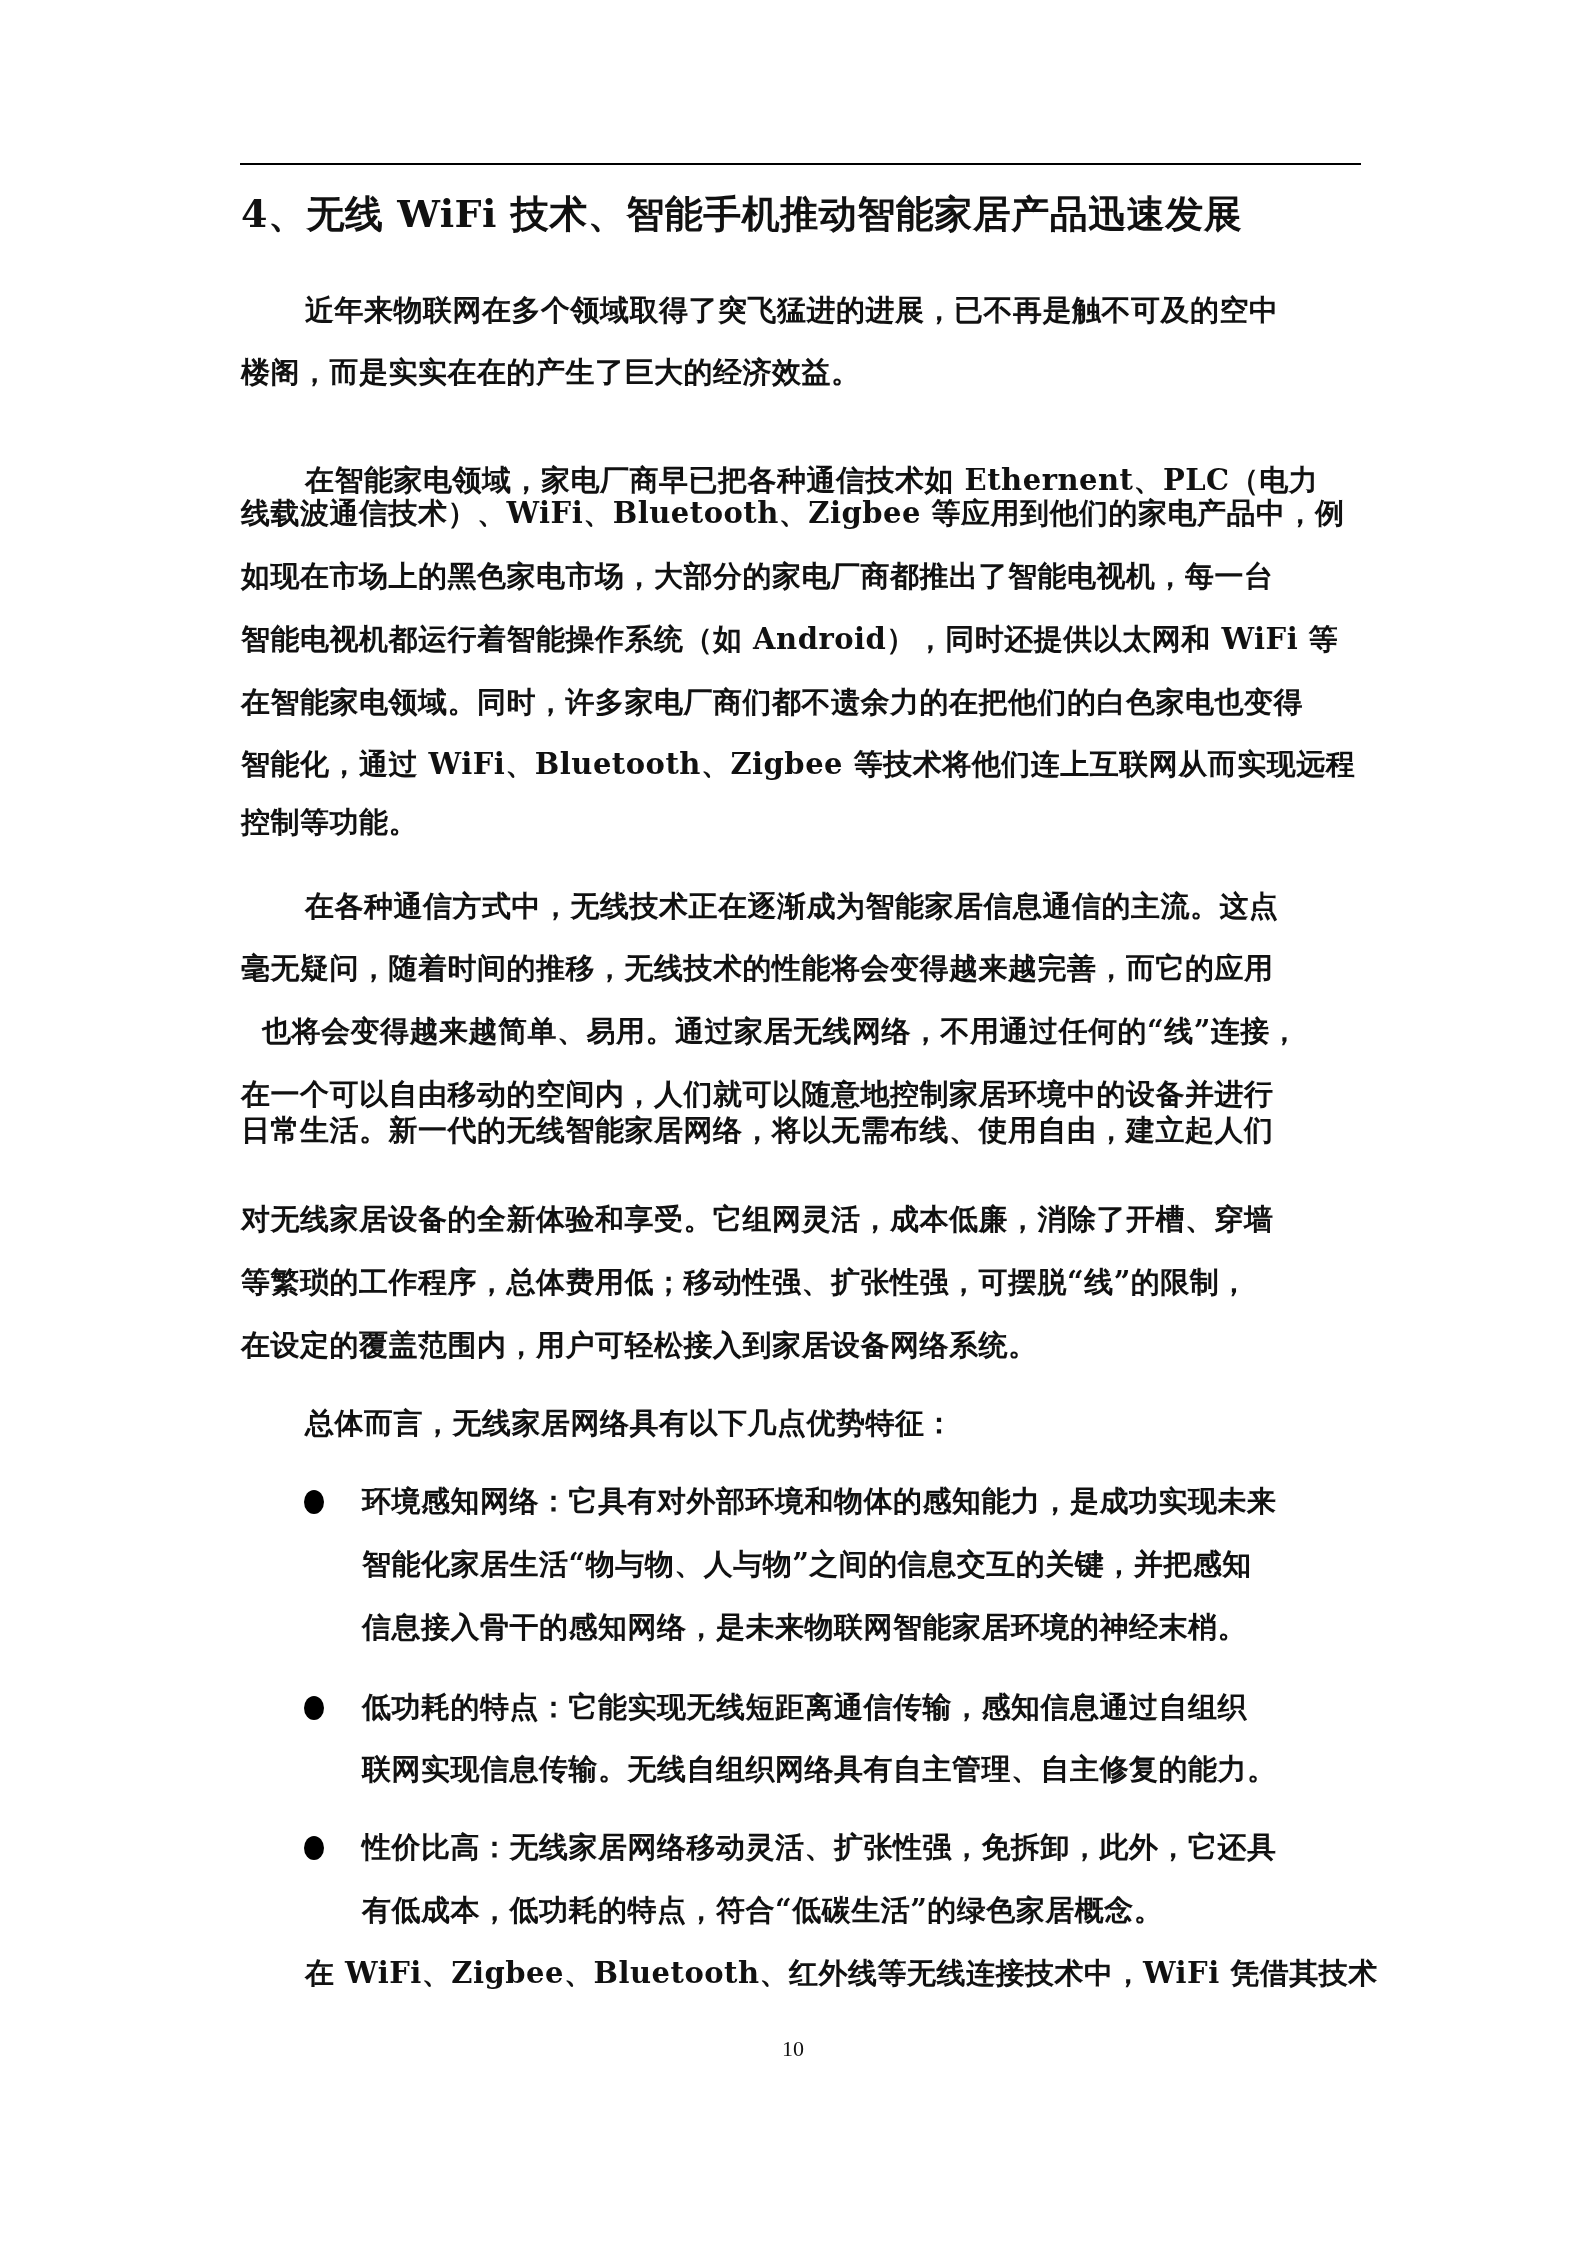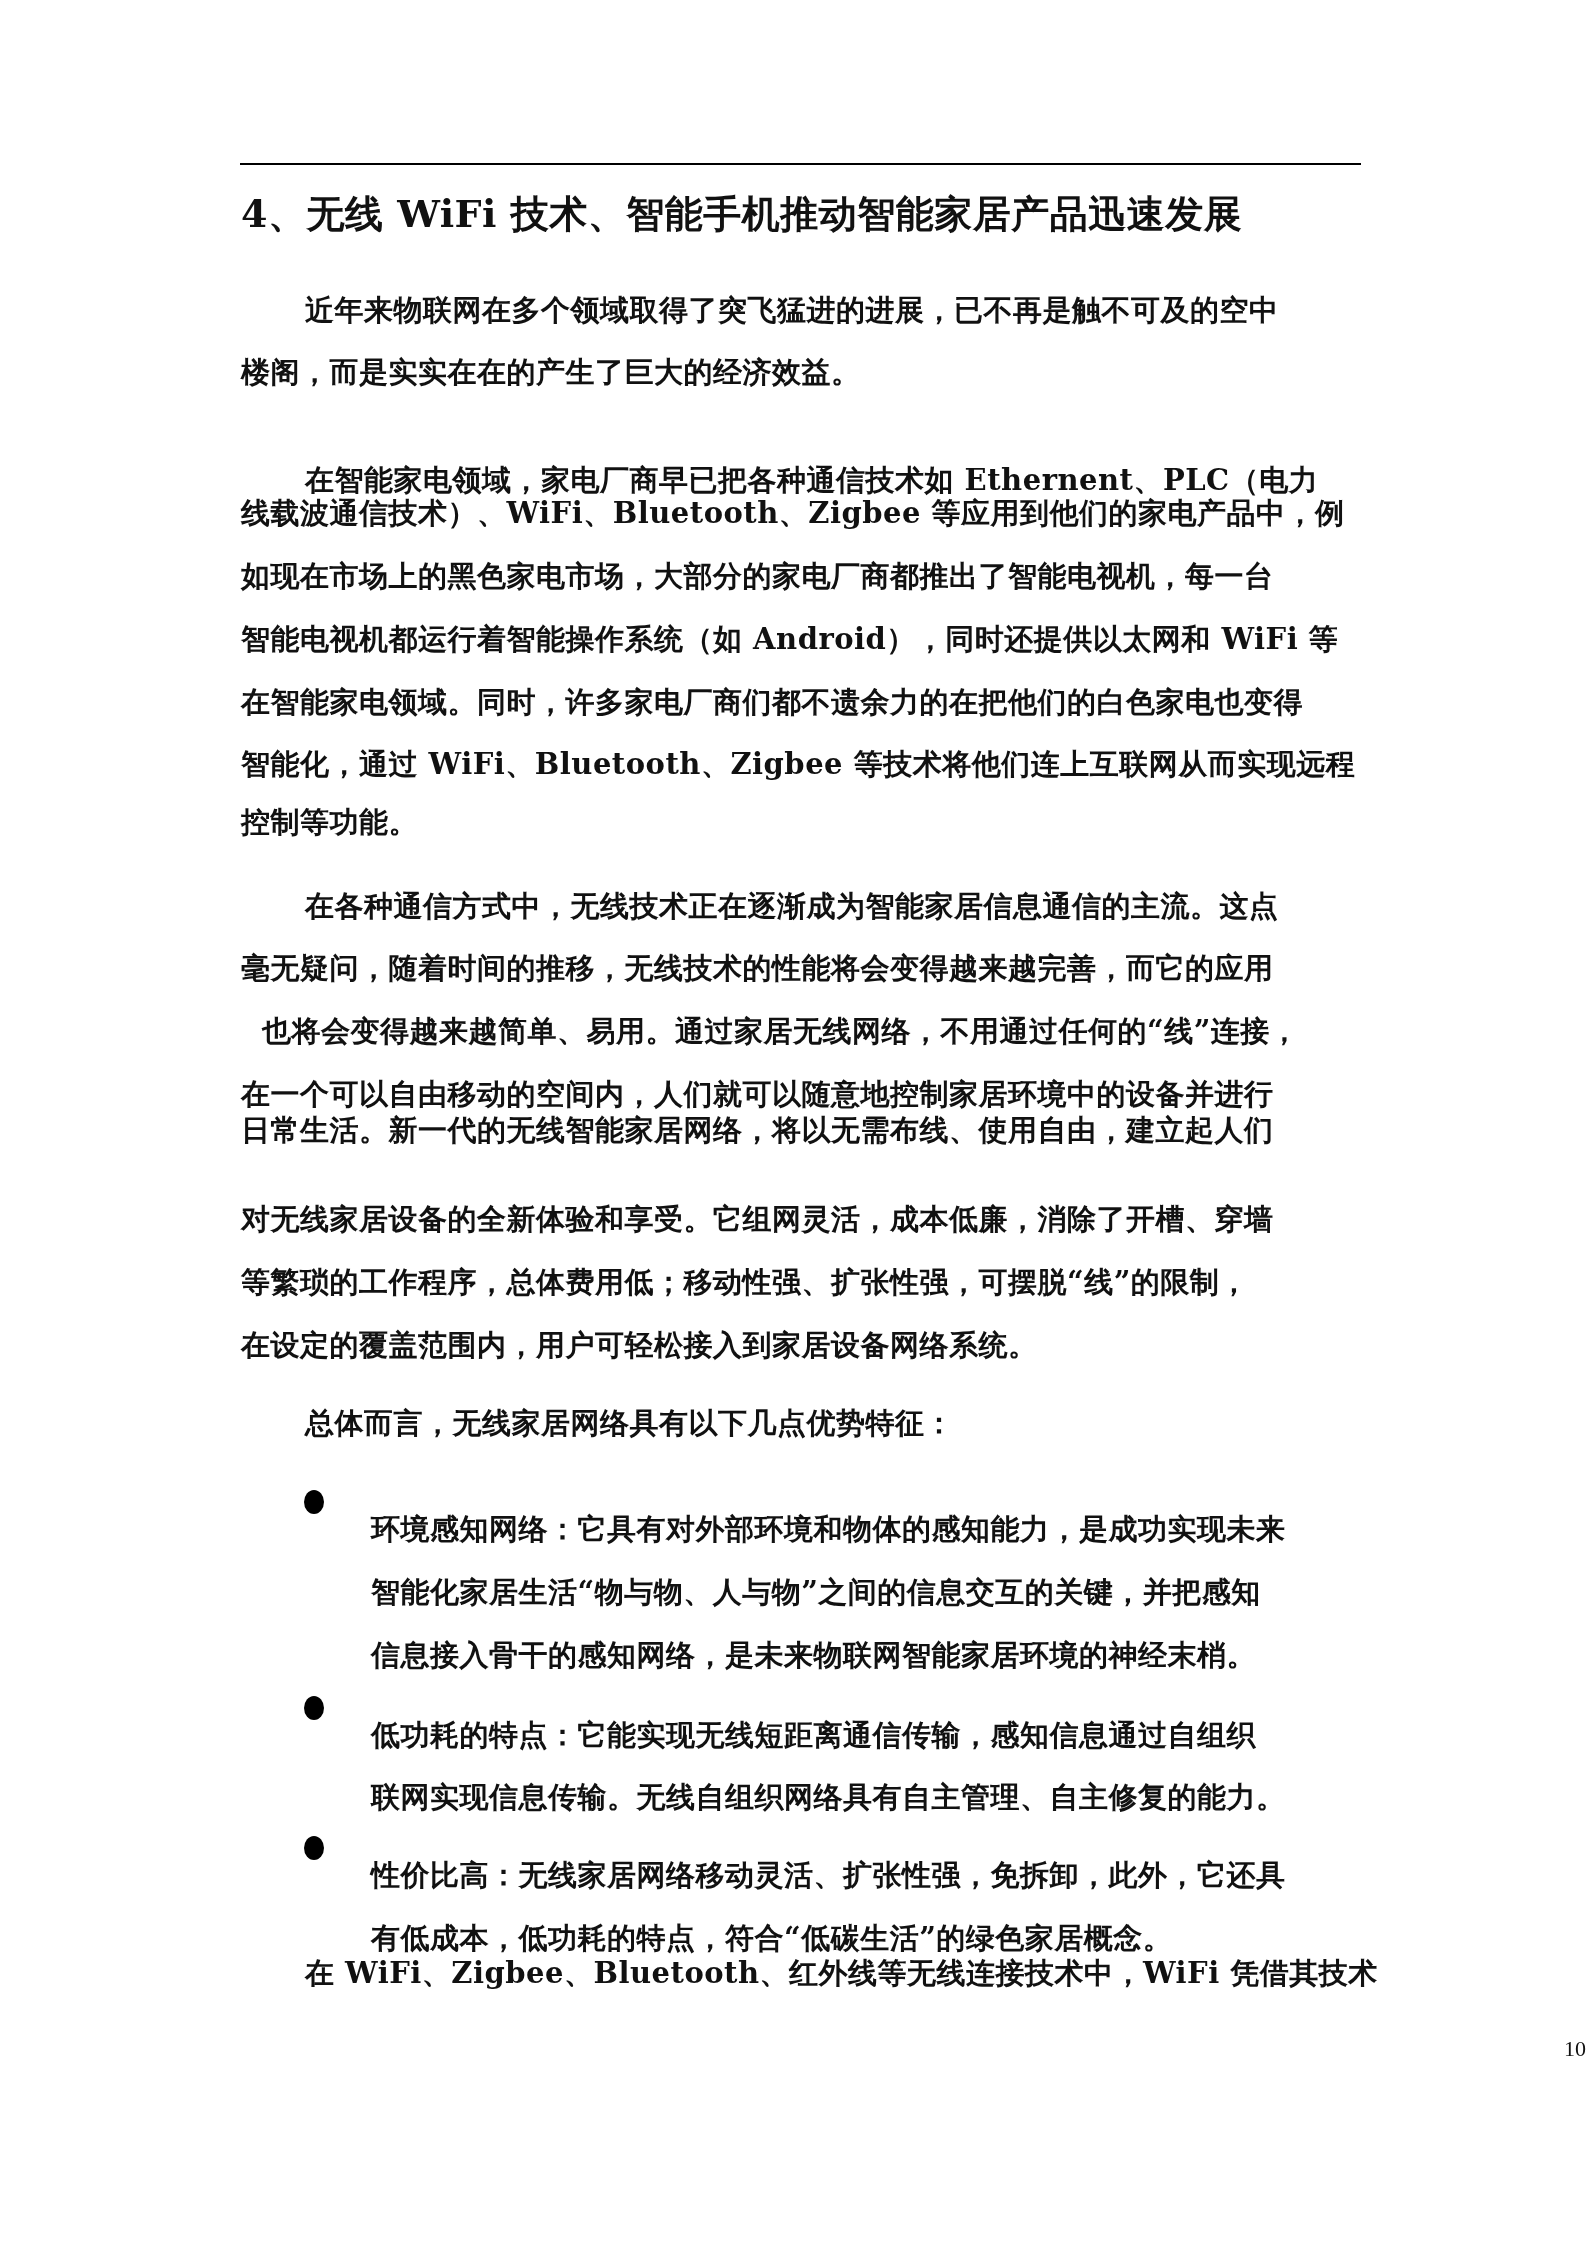--- a/index.html
+++ b/index.html
@@ -3,23 +3,23 @@
 <meta charset="utf-8">
 <style>
   html, body { margin:0; padding:0; background:#ffffff; }
   body { width:1586px; height:2244px; position:relative; overflow:hidden;
          font-family:"DejaVu Serif", "Liberation Serif", serif; color:#111; }
   .rule { position:absolute; left:240px; top:163px; width:1121px; height:2px; background:#000; }
   .line { position:absolute; left:241px; width:1120px; font-size:29px; line-height:40px;
           white-space:nowrap; letter-spacing:0.5px; text-align:justify;font-weight:bold; }
   .heading { font-weight:bold; font-size:38px; }
   .ind { left:305px; width:1056px; }
-  .bl { left:371px; width:999px;margin-top:28px; }
+  .bl { left:362px; width:999px; }
   .bullet { position:absolute; left:304px; width:20px; height:24px; border-radius:50%; background:#000; }
-  .pnum { position:absolute; left:0; width:1586px; text-align:right; font-size:22px; top:2036px;
+  .pnum { position:absolute; left:0; width:1586px; text-align:center; font-size:22px; top:2036px;
           font-family:"Liberation Serif", serif; }
 </style>
 </head>
 <body>
 
 <div class="rule"></div>
 
 <div class="line heading" style="top:194px;">4、无线 WiFi 技术、智能手机推动智能家居产品迅速发展</div>
 
 <div class="line ind" style="top:290px;">近年来物联网在多个领域取得了突飞猛进的进展，已不再是触不可及的空中</div>

